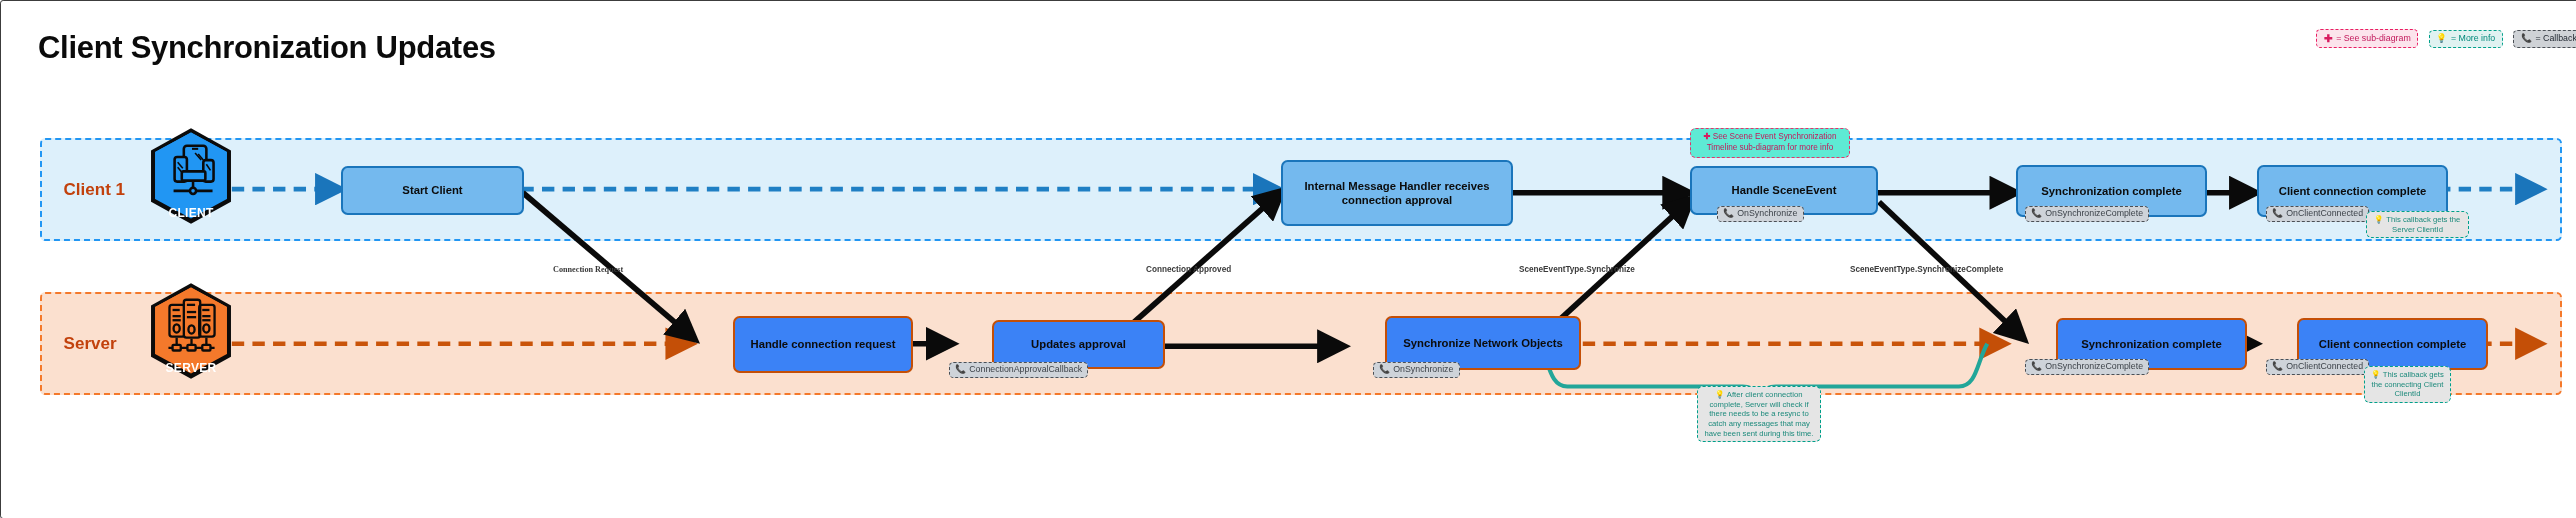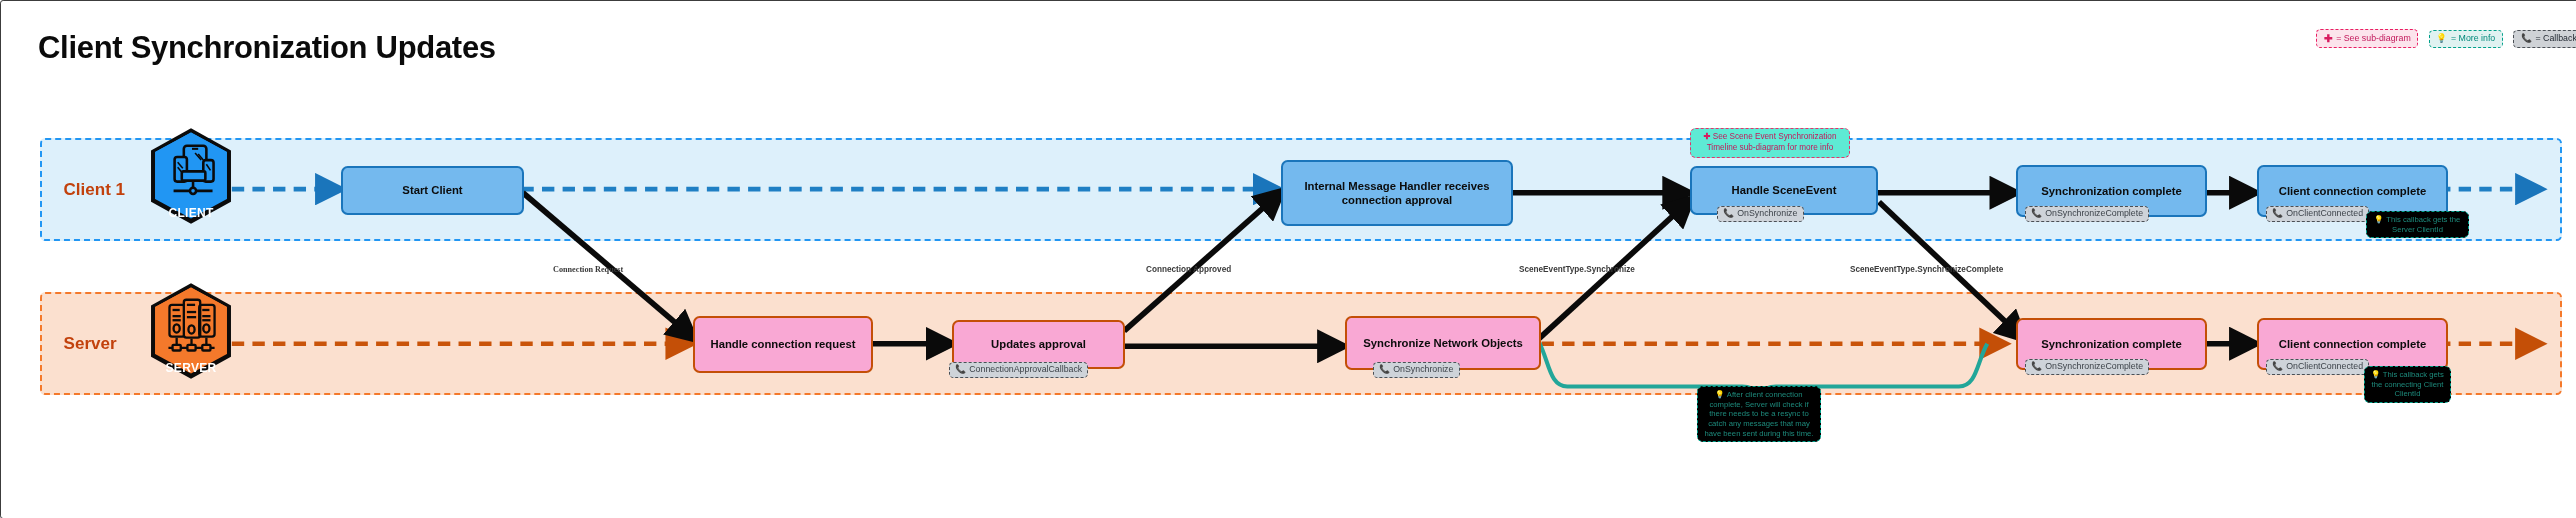--- a/index.html
+++ b/index.html
@@ -104,41 +104,41 @@
     justify-content: center;
     text-align: center;
     border-radius: 6.7px;
     font-weight: bold;
     font-size: 11.3px;
     line-height: 1.25;
     padding: 3.1px 5.2px;
     z-index: 10;
   }
   .node.blue   { background:#74b9ee; border:2.1px solid #1a75bb; color:#0c0c0c; }
-  .node.orange { background:#f9a8d4; border:2.1px solid #c44f07; color:#0c0c0c; }
+  .node.orange { background:#3b82f6; border:2.1px solid #c44f07; color:#0c0c0c;margin-left:40px; }
 
   
   .cb-badge {
     position: absolute;
     display: flex; align-items: center; gap: 3.1px;
     background: #ced3d9;
     border: 1.5px dashed #4a4f55;
     border-radius: 4.6px;
     padding: 2.1px 5.2px;
     font-size: 8.8px;
     color: #3c4249;
     white-space: nowrap;
     z-index: 14;
     line-height: 1.1;
   }
   .cb-badge .cb-ico { color:#111; font-size:8.8px; }
 
   .info-note {
     position: absolute;
-    background: #000000;
+    background: #e5e5e5;
     border: 1.5px dashed #00a08a;
     border-radius: 5.7px;
     padding: 3.1px 5.7px;
     font-size: 7.7px;
     color: #1d8a7c;
     text-align: center;
     line-height: 1.25;
     z-index: 15;
   }
   .info-note .ni-ico { color:#1d8a7c; }

